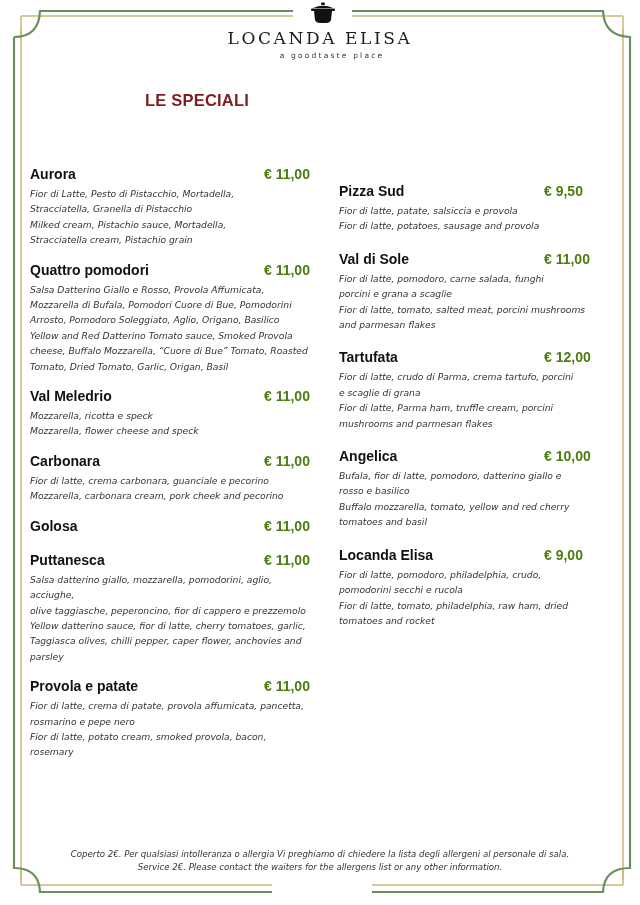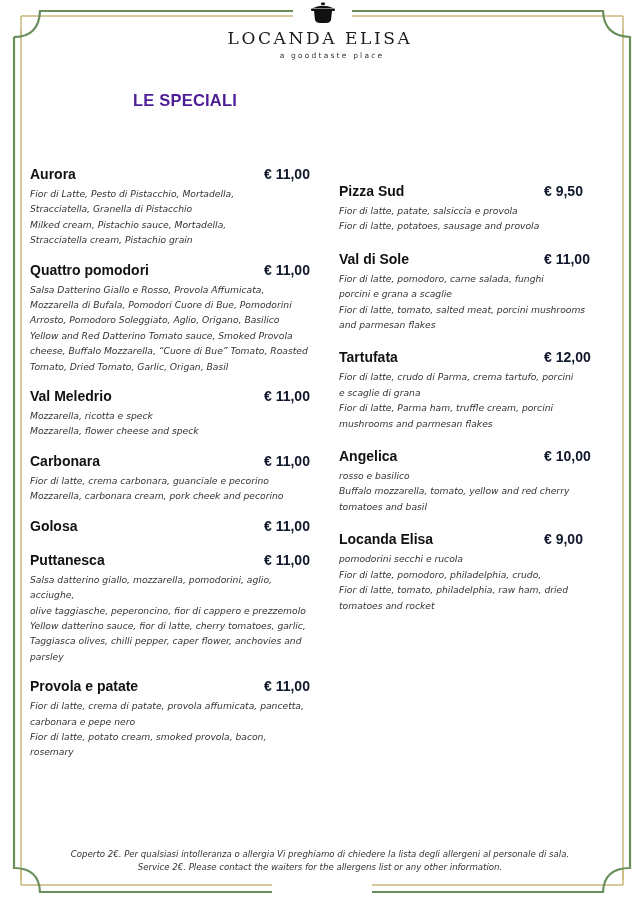--- a/index.html
+++ b/index.html
@@ -2,28 +2,28 @@
 <html><head>
 <meta charset="utf-8">
 <style>
   html, body { margin: 0; padding: 0; background: #ffffff; }
   body { width: 640px; height: 905px; position: relative; overflow: hidden; font-family: "DejaVu Sans", sans-serif; color: #1a1a1a; }
   .frame { position: absolute; left: 0; top: 0; width: 640px; height: 905px; pointer-events: none; }
   .header { position: absolute; left: 0; top: 0; width: 640px; text-align: center; }
   .pot { position: absolute; left: 310px; top: 2px; width: 26px; height: 22px; }
   .brand { position: absolute; left: 0; width: 640px; top: 28px; text-align: center; font-family: "DejaVu Serif", serif; font-size: 17px; letter-spacing: 2.6px; color: #1c1c1c; }
   .tagline { position: absolute; left: 12px; width: 640px; top: 51px; text-align: center; font-family: "DejaVu Sans", sans-serif; font-size: 7.5px; letter-spacing: 2.2px; color: #333; }
-  .section-title { position: absolute; left: 133px; top: 91px; font-family: "Liberation Sans", sans-serif; font-weight: bold; font-size: 16.5px; color: #4c1d95; letter-spacing: 0.2px; }
+  .section-title { position: absolute; left: 145px; top: 91px; font-family: "Liberation Sans", sans-serif; font-weight: bold; font-size: 16.5px; color: #7f1d1d; letter-spacing: 0.2px; }
   .col { position: absolute; }
   .col-left { left: 30px; top: 166px; width: 282px; }
   .col-right { left: 339px; top: 183px; width: 255px; }
   .item { margin-bottom: 14px; }
   .item-head { display: flex; justify-content: space-between; align-items: baseline; height: 20px; }
   .item-name { font-family: "Liberation Sans", sans-serif; font-weight: bold; font-size: 14px; color: #111; }
-  .item-price { font-family: "Liberation Sans", sans-serif; font-weight: bold; font-size: 14px; color: #0f172a; }
+  .item-price { font-family: "Liberation Sans", sans-serif; font-weight: bold; font-size: 14px; color: #4d7c0f; }
   .col-left .item-price { width: 48px; text-align: left; }
   .col-right .item-price { width: 50px; text-align: left; }
   .desc { font-family: "DejaVu Sans", sans-serif; font-style: italic; font-size: 9.2px; line-height: 15.4px; color: #333; }
   .col-right .item { margin-bottom: 17px; }
   .footer { position: absolute; left: 0; width: 640px; top: 848px; text-align: center; font-family: "DejaVu Sans", sans-serif; font-style: italic; font-size: 8.6px; line-height: 13px; color: #333; }
 </style>
 </head>
 <body>
 
 <svg class="frame" viewBox="0 0 640 905" width="640" height="905">
@@ -127,21 +127,21 @@
       <div>parsley</div>
     </div>
   </div>
   <div class="item">
     <div class="item-head">
         <span class="item-name">Provola e patate</span>
         <span class="item-price">€ 11,00</span>
       </div>
     <div class="desc">
       <div>Fior di latte, crema di patate, provola affumicata, pancetta,</div>
-      <div>carbonara e pepe nero</div>
+      <div>rosmarino e pepe nero</div>
       <div>Fior di latte, potato cream, smoked provola, bacon, rosemary</div>
     </div>
   </div>
 </div>
 
 <div class="col col-right">
   <div class="item">
     <div class="item-head">
         <span class="item-name">Pizza Sud</span>
         <span class="item-price">€ 9,50</span>
@@ -174,33 +174,34 @@
       <div>Fior di latte, Parma ham, truffle cream, porcini</div>
       <div>mushrooms and parmesan flakes</div>
     </div>
   </div>
   <div class="item">
     <div class="item-head">
         <span class="item-name">Angelica</span>
         <span class="item-price">€ 10,00</span>
       </div>
     <div class="desc">
+      <div>Bufala, fior di latte, pomodoro, datterino giallo e</div>
       <div>rosso e basilico</div>
       <div>Buffalo mozzarella, tomato, yellow and red cherry</div>
       <div>tomatoes and basil</div>
     </div>
   </div>
   <div class="item">
     <div class="item-head">
         <span class="item-name">Locanda Elisa</span>
         <span class="item-price">€ 9,00</span>
       </div>
     <div class="desc">
+      <div>Fior di latte, pomodoro, philadelphia, crudo,</div>
       <div>pomodorini secchi e rucola</div>
-      <div>Fior di latte, pomodoro, philadelphia, crudo,</div>
       <div>Fior di latte, tomato, philadelphia, raw ham, dried</div>
       <div>tomatoes and rocket</div>
     </div>
   </div>
 </div>
 
 <div class="footer">
   <div>Coperto 2€. Per qualsiasi intolleranza o allergia Vi preghiamo di chiedere la lista degli allergeni al personale di sala.</div>
   <div>Service 2€. Please contact the waiters for the allergens list or any other information.</div>
 </div>

